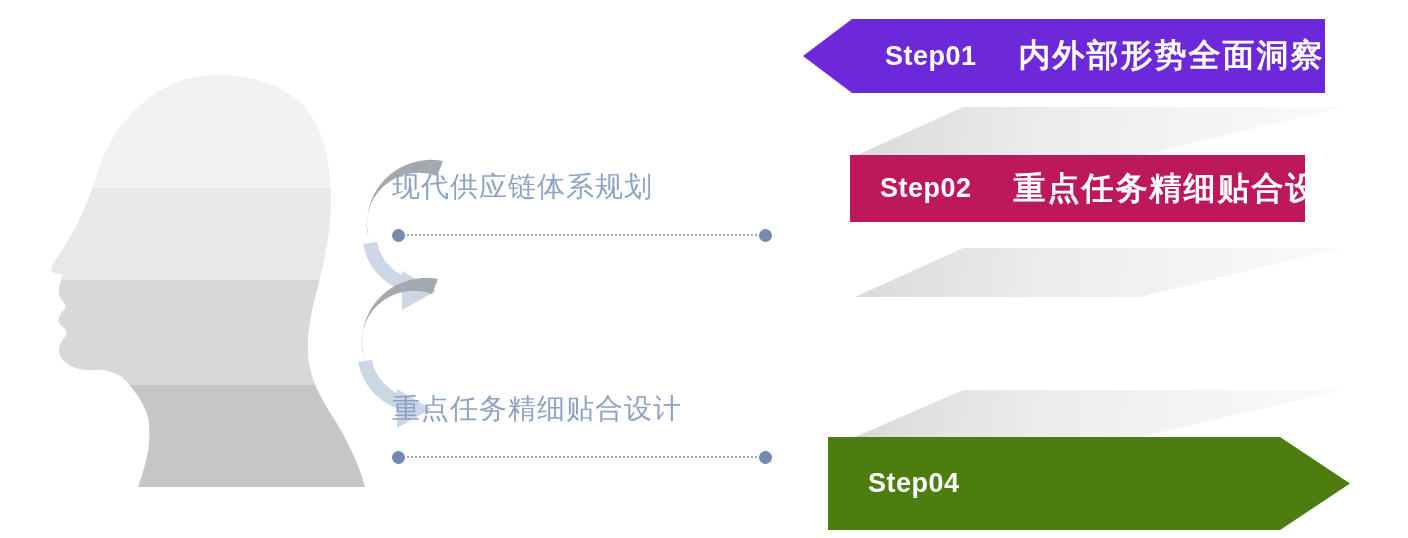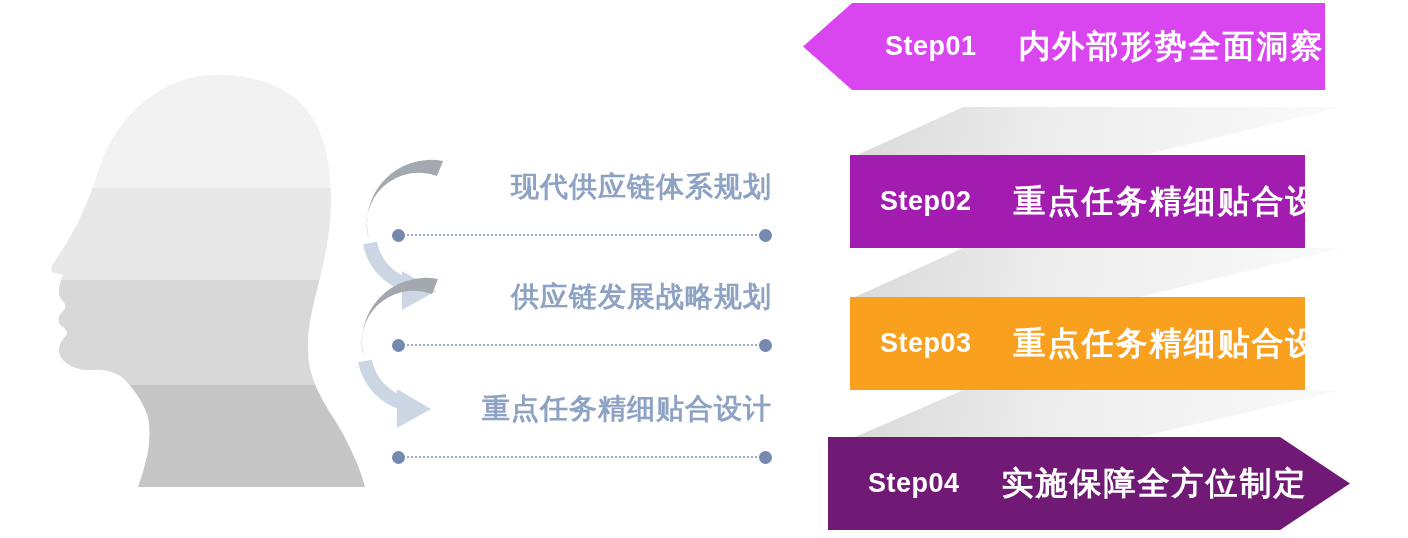--- a/index.html
+++ b/index.html
@@ -5,52 +5,52 @@
   html,body{margin:0;padding:0;background:#ffffff;}
   body{font-family:"Liberation Sans","DejaVu Sans",sans-serif;}
   .stage{position:relative;width:1408px;height:538px;background:#ffffff;overflow:hidden;}
 
   
   .graphic-layer{position:absolute;left:0;top:0;width:1408px;height:538px;pointer-events:none;}
 
   
   .process-item{position:absolute;left:392px;width:380px;}
   .process-label{
-    text-align:right;
+    text-align:left;
     font-size:28px;
     letter-spacing:1px;
     color:#8ea3c4;
-    font-weight:700;
+    font-weight:400;
     white-space:nowrap;
   }
   .process-line{position:relative;margin-top:22px;height:14px;}
   .process-line .track{
     position:absolute;left:7px;right:7px;top:6px;height:0;
     border-top:2px dotted #9aabc8;
   }
   .process-line .dot{
     position:absolute;top:1px;width:13px;height:13px;border-radius:50%;
     background:#7689ae;
   }
   .process-line .dot.left{left:0;}
   .process-line .dot.right{right:0;}
 
   
   .banner{position:absolute;display:flex;align-items:center;color:#ffffff;}
   .banner .step-id{font-weight:bold;font-size:27px;letter-spacing:0.5px;}
   .banner .step-title{font-weight:bold;font-size:32px;margin-left:42px;letter-spacing:2px;white-space:nowrap;}
 
-  .banner-1{left:803px;top:3px;width:522px;height:87px;background:#d946ef;
+  .banner-1{left:803px;top:19px;width:522px;height:74px;background:#6d28d9;
     clip-path:polygon(9.4% 0,100% 0,100% 100%,9.4% 100%,0 50%);
     padding-left:82px;box-sizing:border-box;}
-  .banner-2{left:850px;top:155px;width:455px;height:93px;background:#a21caf;
+  .banner-2{left:850px;top:155px;width:455px;height:67px;background:#be185d;
     padding-left:30px;box-sizing:border-box;}
   .banner-3{left:850px;top:297px;width:455px;height:93px;background:#f9a11e;
     padding-left:30px;box-sizing:border-box;}
-  .banner-4{left:828px;top:437px;width:522px;height:93px;background:#701a75;
+  .banner-4{left:828px;top:437px;width:522px;height:93px;background:#4d7c0f;
     clip-path:polygon(0 0,86.6% 0,100% 50%,86.6% 100%,0 100%);
     padding-left:40px;box-sizing:border-box;}
 
   
   .fold{position:absolute;left:853px;width:492px;
     background:linear-gradient(97deg,#d9d9d9 0%,#ededed 40%,#fbfbfb 100%);
     clip-path:polygon(22.4% 0,99.6% 0,58.3% 100%,0.4% 100%);}
   .fold-1{top:107px;height:49px;}
   .fold-2{top:248px;height:49px;}
   .fold-3{top:390px;height:47px;}
@@ -111,28 +111,20 @@
 
   <div class="process-item" style="top:168px;">
     <div class="process-label">现代供应链体系规划</div>
     <div class="process-line">
       <span class="track"></span>
       <span class="dot left"></span>
       <span class="dot right"></span>
     </div>
   </div>
 
-  <div class="process-item" style="top:278px;">
-    <div class="process-label">供应链发展战略规划</div>
-    <div class="process-line">
-      <span class="track"></span>
-      <span class="dot left"></span>
-      <span class="dot right"></span>
-    </div>
-  </div>
 
   <div class="process-item" style="top:390px;">
     <div class="process-label">重点任务精细贴合设计</div>
     <div class="process-line">
       <span class="track"></span>
       <span class="dot left"></span>
       <span class="dot right"></span>
     </div>
   </div>
 
@@ -143,23 +135,18 @@
   <div class="banner banner-1">
     <span class="step-id">Step01</span>
     <span class="step-title">内外部形势全面洞察</span>
   </div>
 
   <div class="banner banner-2">
     <span class="step-id">Step02</span>
     <span class="step-title">重点任务精细贴合设计</span>
   </div>
 
-  <div class="banner banner-3">
-    <span class="step-id">Step03</span>
-    <span class="step-title">重点任务精细贴合设计</span>
-  </div>
 
   <div class="banner banner-4">
     <span class="step-id">Step04</span>
-    <span class="step-title">实施保障全方位制定</span>
   </div>
 
 </div>
 
 </body></html>

